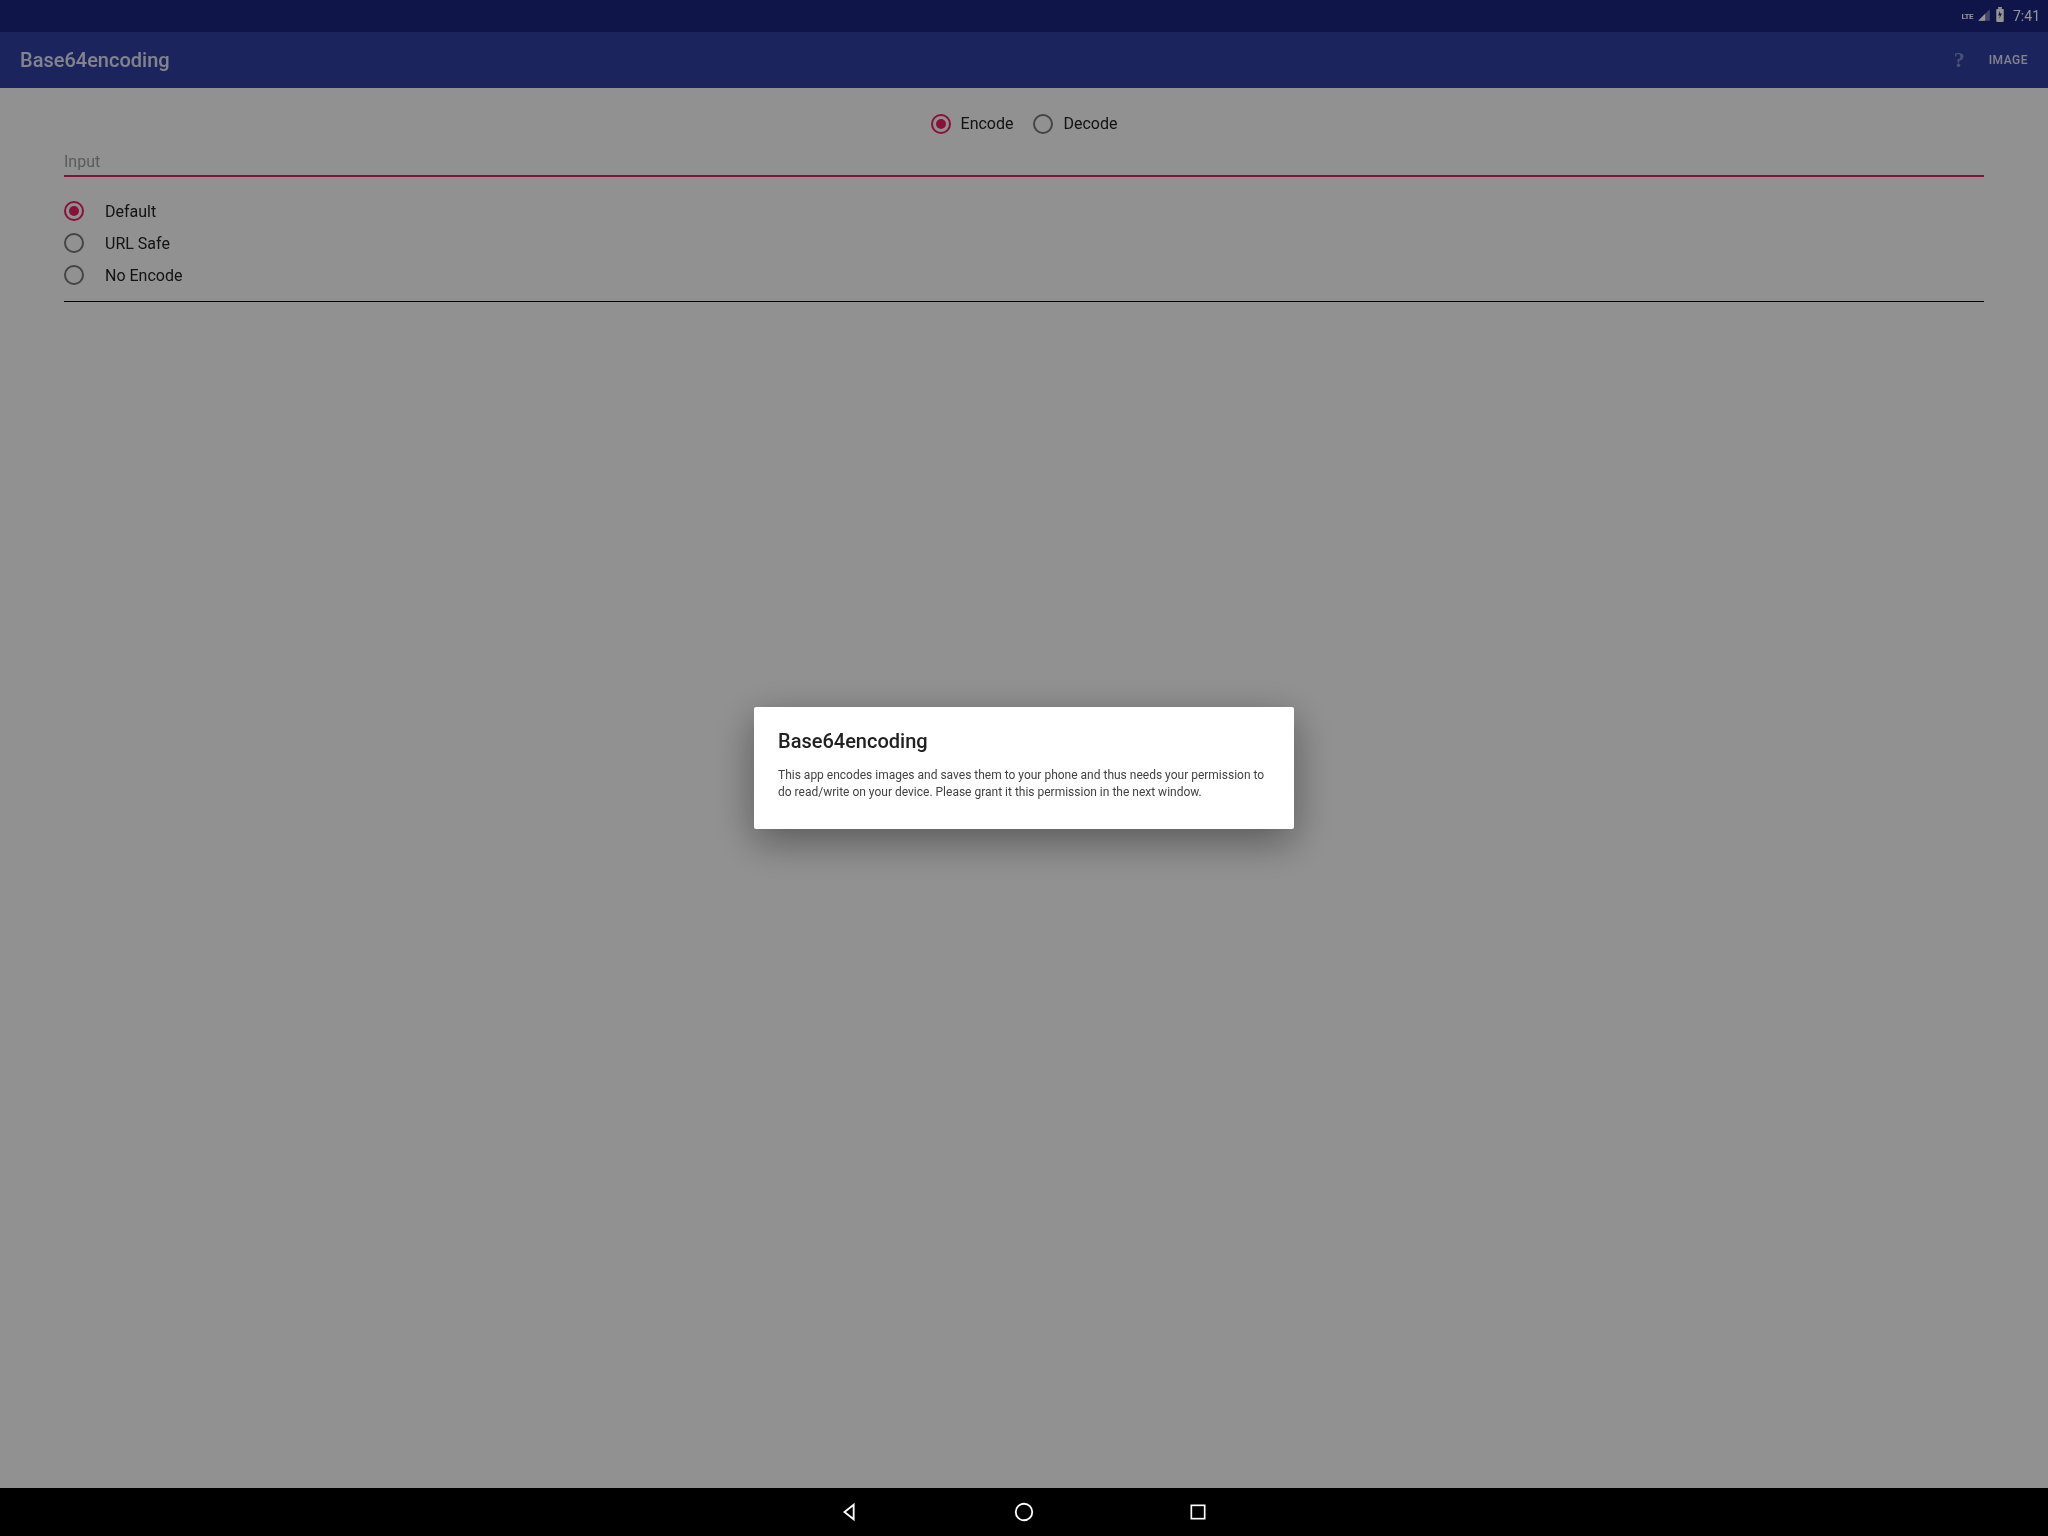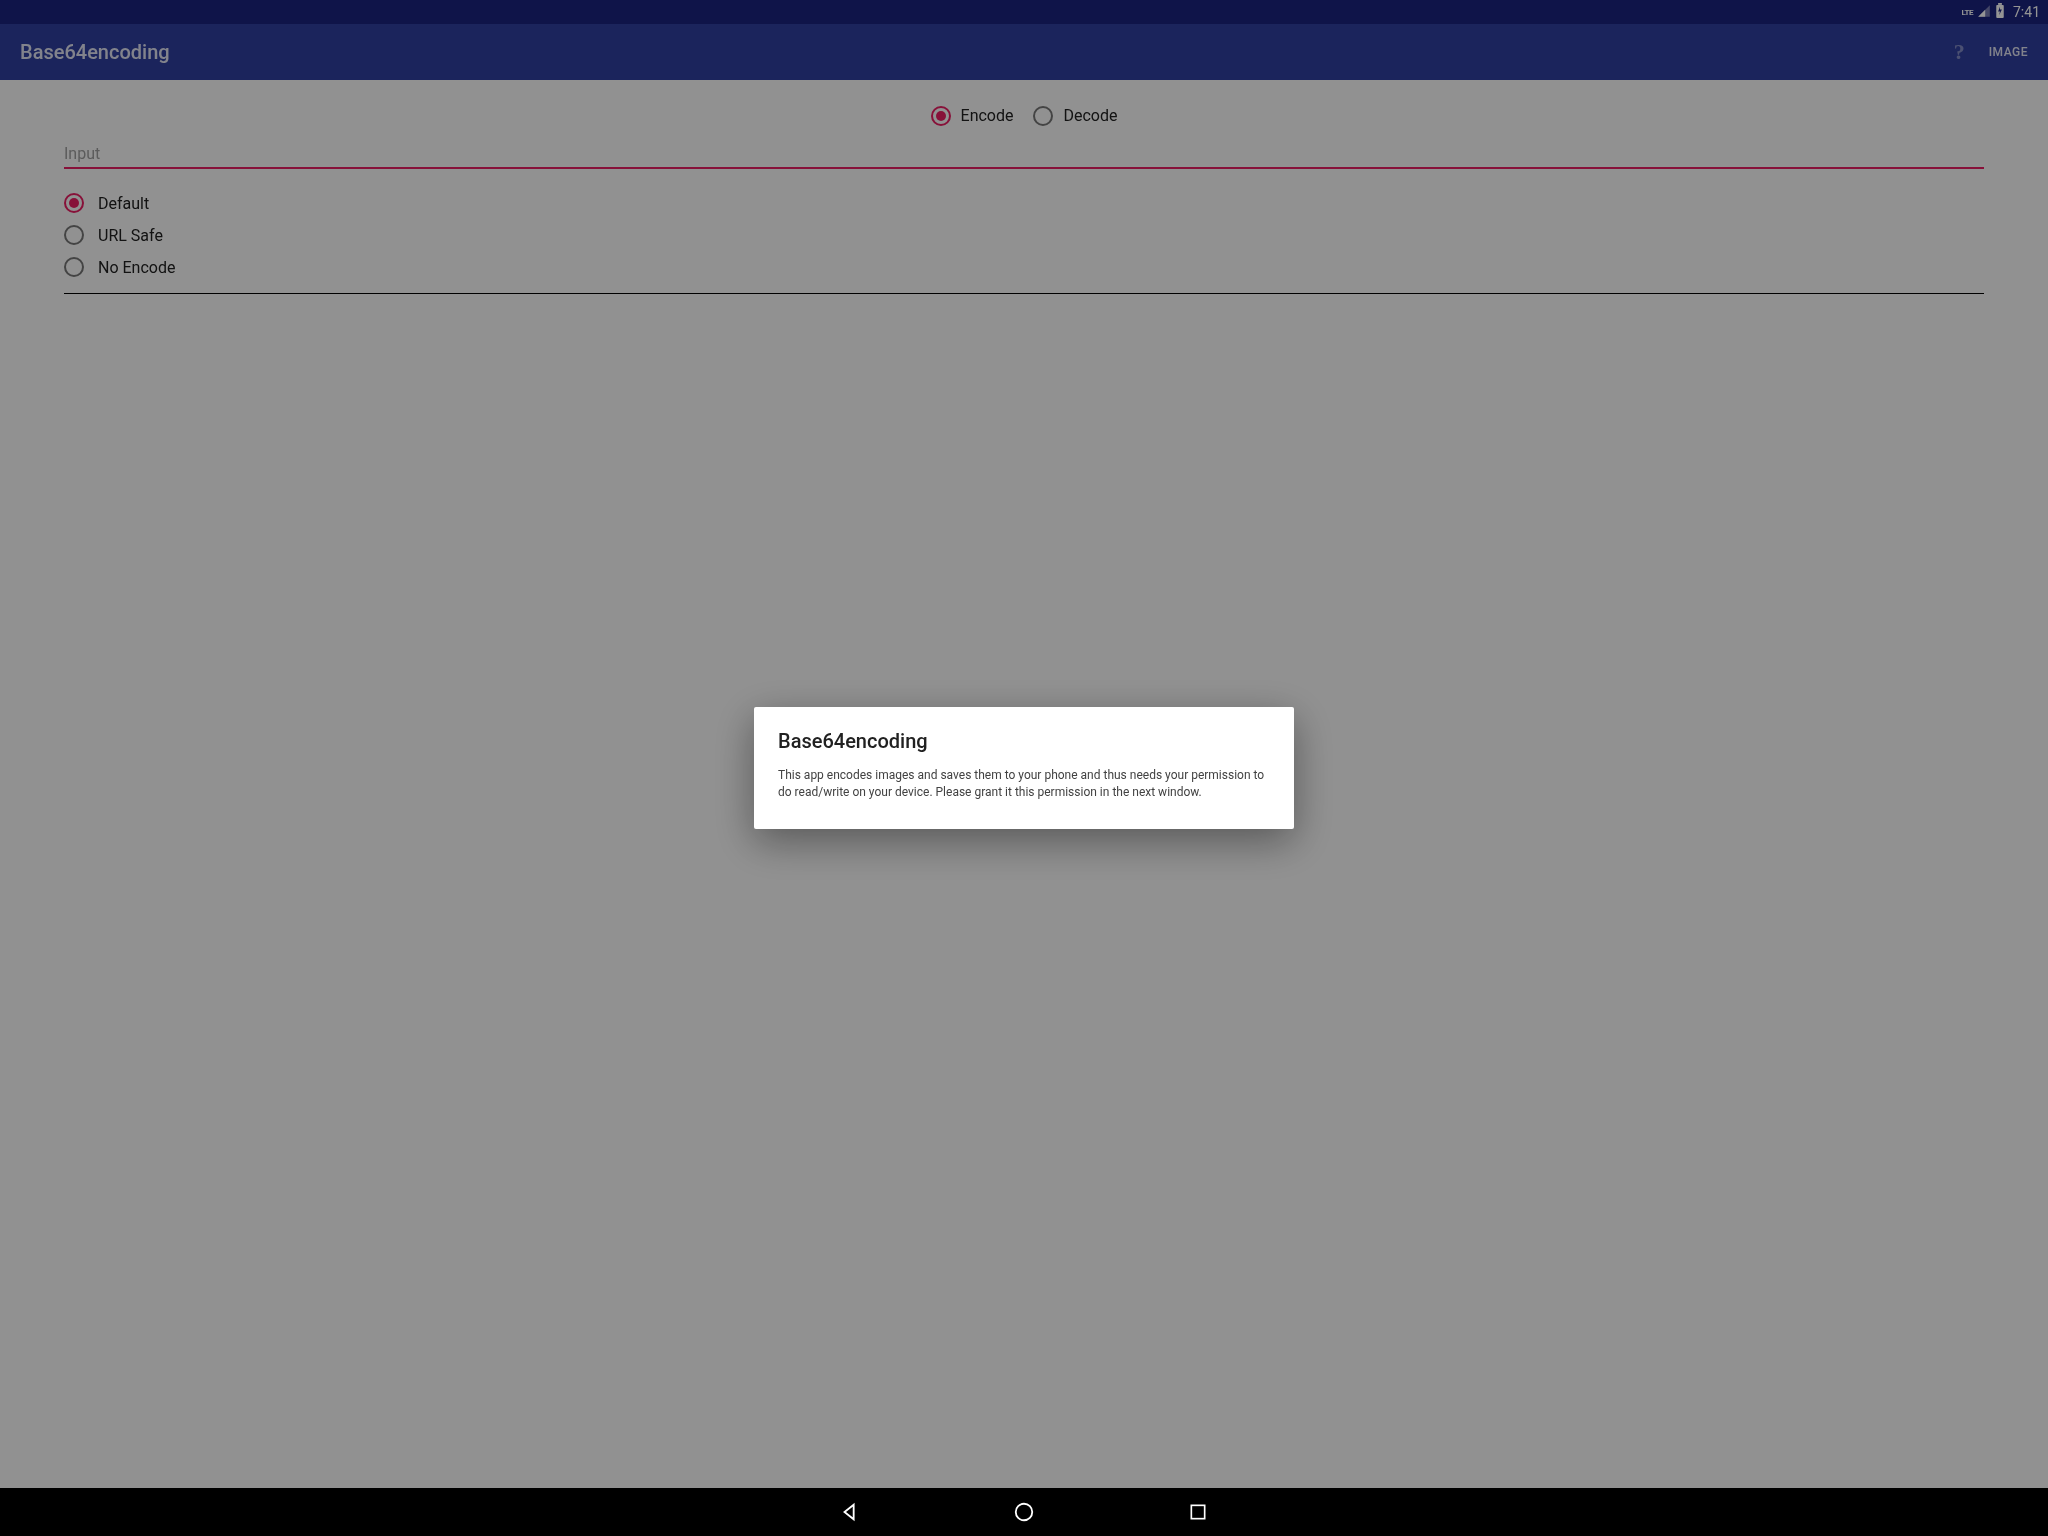--- a/index.html
+++ b/index.html
@@ -1,20 +1,20 @@
 <!DOCTYPE html>
 <html><head>
 <meta charset="utf-8">
 <style>
   * { margin: 0; padding: 0; box-sizing: border-box; }
   html, body { width: 100%; height: 100%; font-family: Roboto, Arial, sans-serif; }
   body { background: #fafafa; overflow: hidden; }
 
   .status-bar {
-    height: 24px;
+    height: 32px;
     background: #1a237e;
     display: flex;
     align-items: center;
     justify-content: flex-end;
     padding: 0 8px;
     color: #fff;
     font-size: 13px;
     gap: 4px;
   }
   .status-bar .lte { font-size: 8px; font-weight: bold; letter-spacing: -0.5px; }
@@ -81,21 +81,21 @@
 
   .options {
     display: flex;
     flex-direction: column;
     gap: 12px;
     padding: 10px 0 16px 0;
   }
   .option-item {
     display: flex;
     align-items: center;
-    gap: 14px;
+    gap: 21px;
     font-size: 16px;
     color: #212121;
   }
 
   .divider { height: 1px; background: #000; }
 
   .scrim {
     position: fixed;
     inset: 0;
     background: rgba(0,0,0,0.42);

